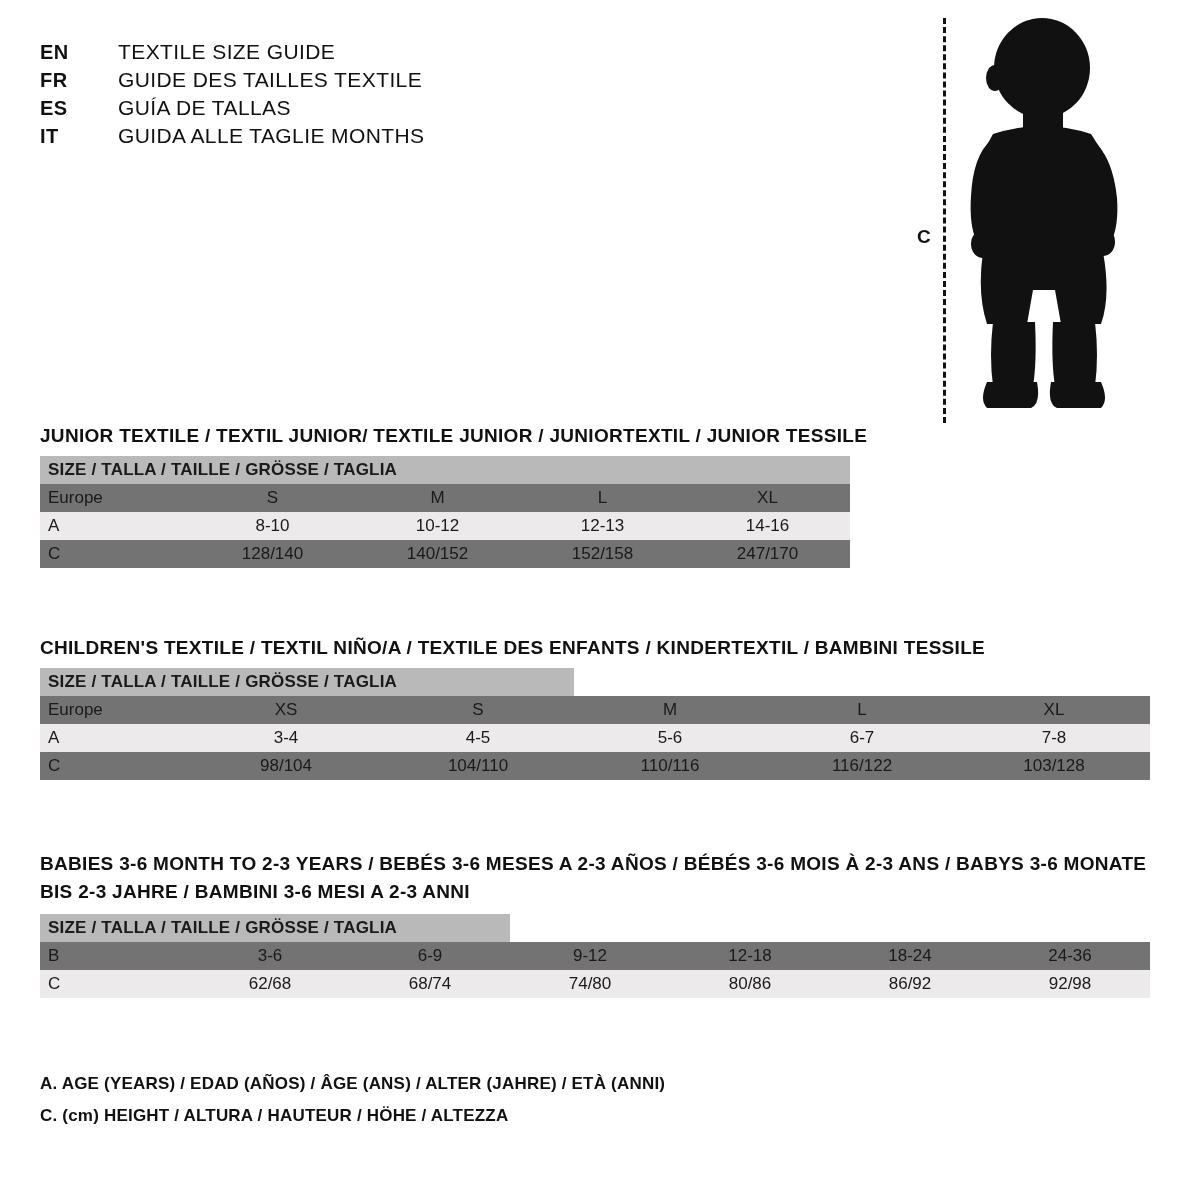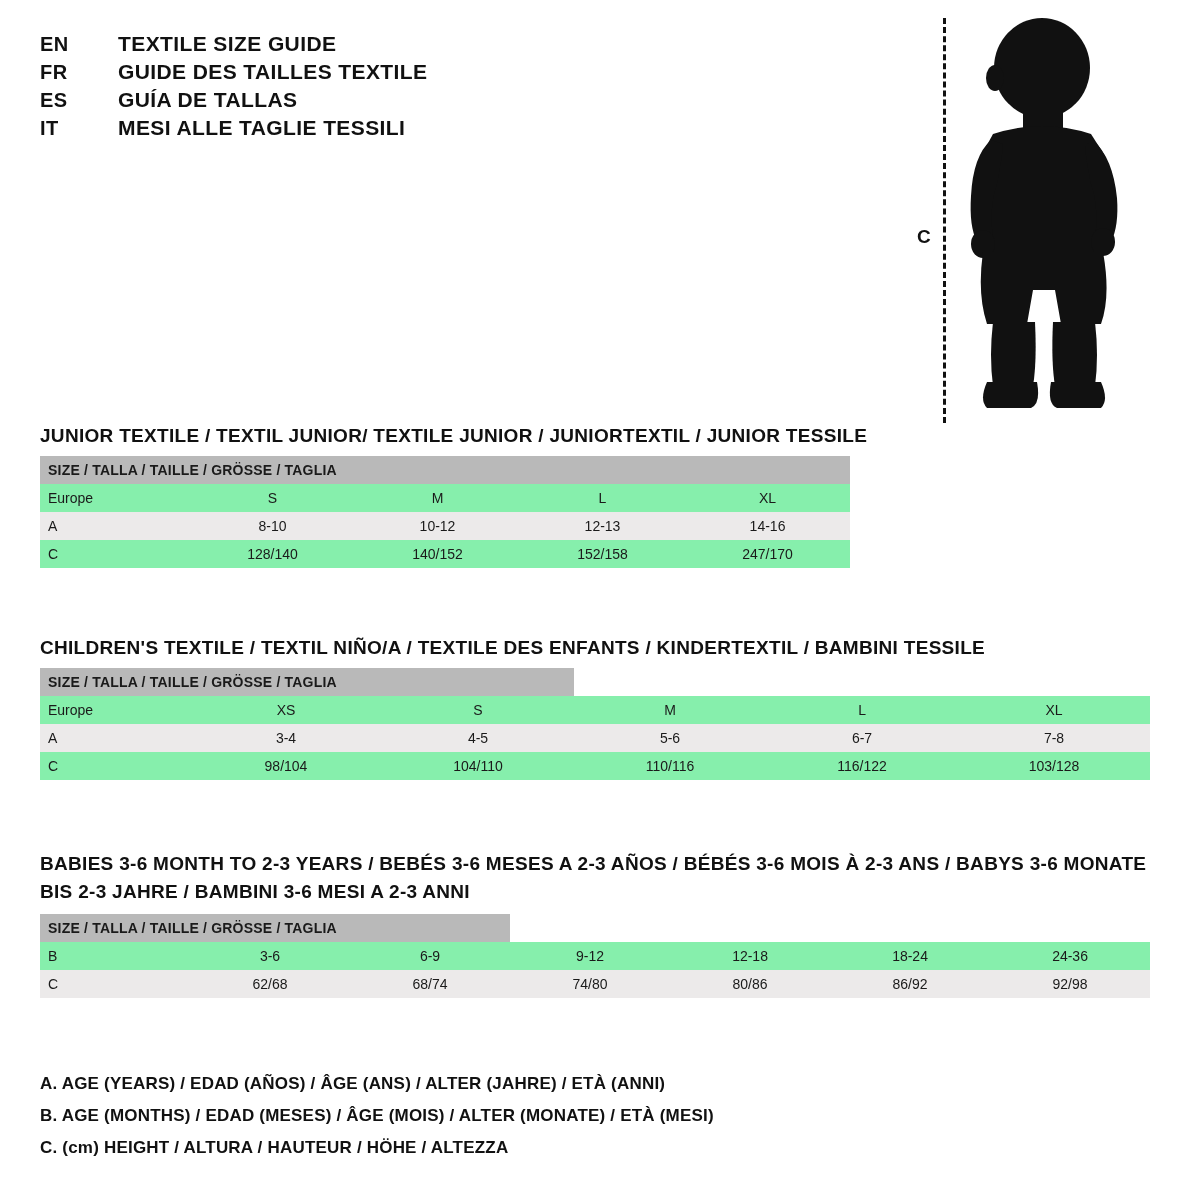--- a/index.html
+++ b/index.html
@@ -19,40 +19,40 @@
     position: relative;
     width: 1200px;
     height: 1200px;
     box-sizing: border-box;
     padding: 30px 40px 10px 40px;
   }
 
   
   .lang-block {
     position: absolute;
-    top: 30px;
+    top: 38px;
     left: 40px;
     width: 560px;
   }
   .lang-row {
     display: flex;
     align-items: baseline;
     height: 28px;
     line-height: 28px;
   }
   .lang-code {
     width: 78px;
     font-size: 20px;
     font-weight: bold;
     letter-spacing: 0.5px;
     color: #111;
   }
   .lang-title {
     font-size: 21px;
-    font-weight: bold;
+    font-weight: normal;
     letter-spacing: 0.4px;
     color: #111;
     white-space: nowrap;
   }
 
   
   .figure-area {
     position: absolute;
     top: 8px;
     left: 905px;
@@ -94,36 +94,36 @@
     margin-bottom: 9px;
     white-space: nowrap;
   }
   .section-title.two-line { white-space: normal; line-height: 1.45; }
 
   table.size-table {
     border-collapse: collapse;
     table-layout: fixed;
   }
   table.size-table td {
-    font-size: 14px;
+    font-size: 17px;
     color: #1a1a1a;
     height: 28px;
     padding: 0 6px;
     vertical-align: middle;
   }
   .hdr-cell {
     background: #b9b9b9;
     font-weight: bold;
     font-size: 16px;
     letter-spacing: 0.2px;
     text-align: left;
     padding-left: 8px !important;
   }
   .row-shaded td { background: #eceaea; }
-  .row-plain td { background: #86efac; }
+  .row-plain td { background: #737373; }
   .row-label {
     text-align: left;
     padding-left: 8px !important;
   }
   .cell-c { text-align: center; }
   .blank-cell { background: #ffffff !important; }
 
   
   .footnotes {
     position: absolute;
@@ -153,21 +153,21 @@
     <div class="lang-row">
       <span class="lang-code">FR</span>
       <span class="lang-title">GUIDE DES TAILLES TEXTILE</span>
     </div>
     <div class="lang-row">
       <span class="lang-code">ES</span>
       <span class="lang-title">GUÍA DE TALLAS</span>
     </div>
     <div class="lang-row">
       <span class="lang-code">IT</span>
-      <span class="lang-title">MESI ALLE TAGLIE TESSILI</span>
+      <span class="lang-title">GUIDA ALLE TAGLIE MONTHS</span>
     </div>
   </div>
 
   <div class="figure-area">
     <div class="measure-line"></div>
     <div class="measure-label">C</div>
     <svg class="kid-svg" width="170" height="410" viewBox="0 0 170 410">
       <g fill="#111111">
 
         <ellipse cx="85" cy="52" rx="48" ry="50"></ellipse>
@@ -314,17 +314,16 @@
           <td class="cell-c">80/86</td>
           <td class="cell-c">86/92</td>
           <td class="cell-c">92/98</td>
         </tr>
       </tbody>
     </table>
   </div>
 
   <div class="footnotes">
     <div class="footnote">A. AGE (YEARS) / EDAD (AÑOS) / ÂGE (ANS) / ALTER (JAHRE) / ETÀ (ANNI)</div>
-    <div class="footnote">B. AGE (MONTHS) / EDAD (MESES) / ÂGE (MOIS) / ALTER (MONATE) / ETÀ (MESI)</div>
     <div class="footnote">C. (cm) HEIGHT / ALTURA / HAUTEUR / HÖHE / ALTEZZA</div>
   </div>
 
 </div>
 
 </body></html>

